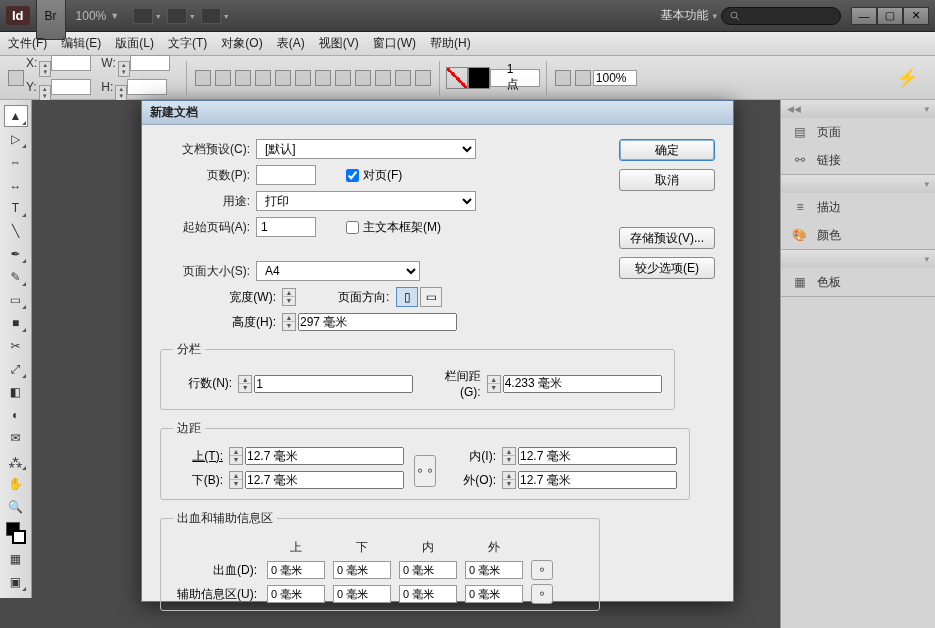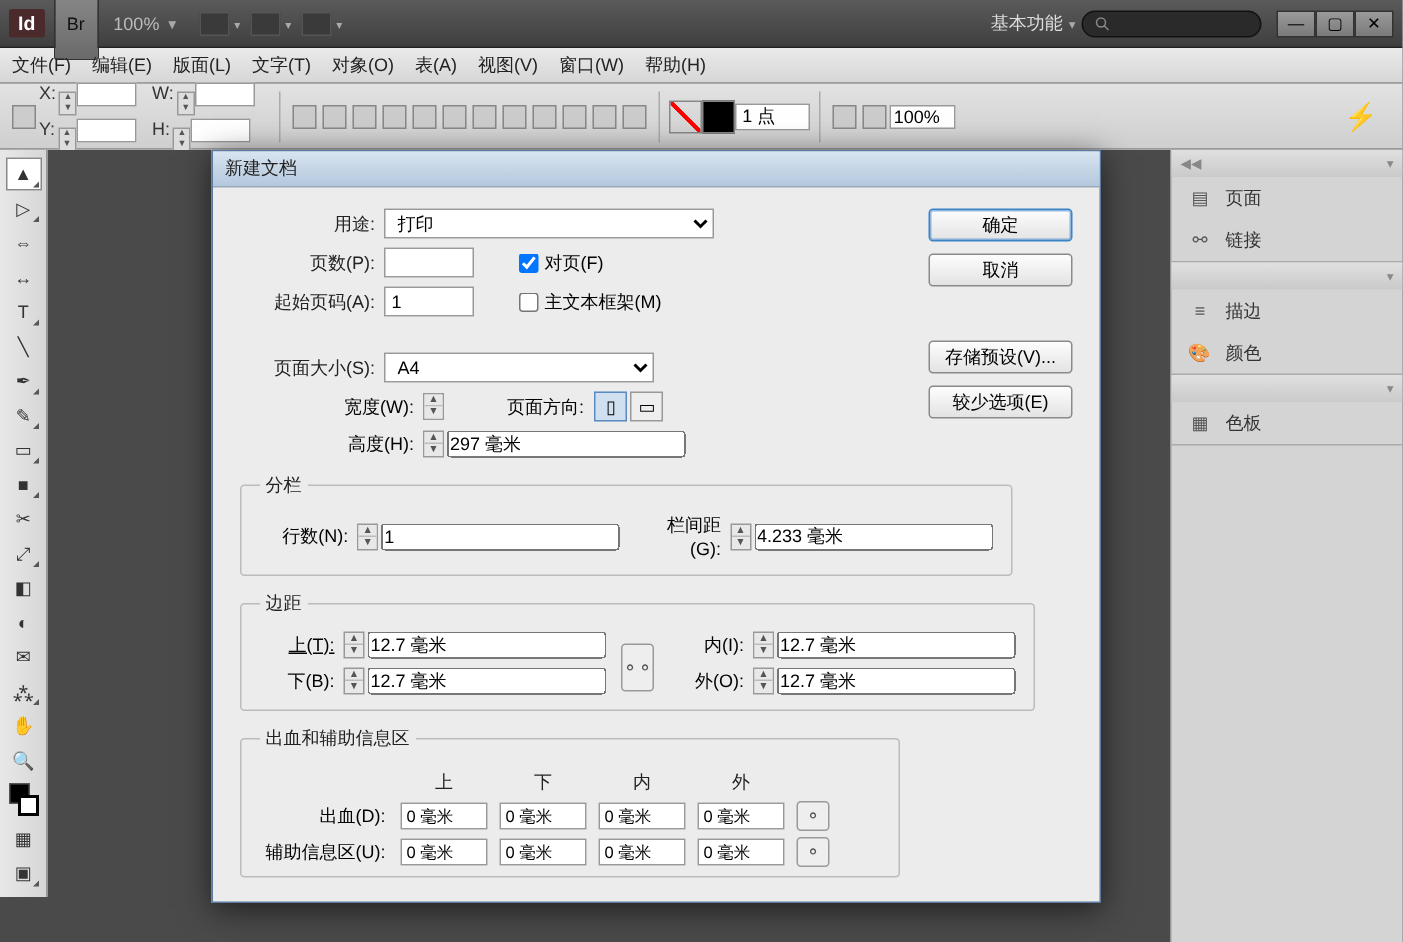--- a/index.html
+++ b/index.html
@@ -28,21 +28,21 @@
 
 .optbar { background:linear-gradient(#e2e2e2,#cfcfcf); height:44px; border-bottom:1px solid #aaa; display:flex; align-items:center; padding:0 6px; position:relative;}
 .optbar .grp{display:inline-flex; align-items:center; margin-right:10px;}
 .optbar .lbl{color:#333; margin-right:2px;}
 .optbar input.num{width:40px; height:16px; border:1px solid #999; background:#fff; font-size:11px; padding:0 2px;}
 .optbar .spinner{width:12px;height:16px;border:1px solid #999;background:#ddd;display:inline-flex;flex-direction:column;}
 .optbar .spinner span{flex:1;font-size:6px;line-height:1;text-align:center;color:#555;}
 .optbar .ico{width:16px;height:16px;background:#ccc;border:1px solid #888;margin:0 2px;display:inline-block;}
 .optbar .swatch-no{width:22px;height:22px;background:#fff;border:1px solid #888;background:linear-gradient(to top right,transparent 45%,red 45%,red 55%,transparent 55%);}
 .optbar .swatch-k{width:22px;height:22px;background:#000;border:1px solid #888;}
-.optbar .opt-input{width:50px;height:18px;border:1px solid #999;background:#fff;padding:0 4px;display:inline-flex;align-items:center;}
+.optbar .opt-input{width:50px;height:18px;border:1px solid #999;background:#fff;padding:0 16px;display:inline-flex;align-items:center;}
 .optbar .pct{width:44px;height:16px;border:1px solid #999;background:#fff;padding:0 2px;display:inline-flex;align-items:center;font-size:11px;}
 .optbar .bolt{font-size:18px;color:#666;margin-left:auto;padding:0 10px;}
 .optbar .vsep{width:1px;height:34px;background:#aaa;margin:0 6px;}
 
 
 .toolbox { position:absolute; left:0; top:100px; width:32px; background:linear-gradient(to right,#e8e8e8,#d6d6d6); border-right:1px solid #999; padding:4px 0; z-index:2;}
 .toolbox .tool { width:24px; height:22px; margin:1px auto; display:flex; align-items:center; justify-content:center; border:1px solid transparent; color:#333; position:relative; cursor:default;}
 .toolbox .tool.sel{background:#fff;border:1px solid #888;}
 .toolbox .tool .corner{position:absolute;right:1px;bottom:1px;width:0;height:0;border-left:4px solid transparent;border-bottom:4px solid #555;}
 .toolbox .swap{display:flex;flex-direction:column;align-items:center;margin:4px 0;}
@@ -57,21 +57,21 @@
 .panel-header .tri-l{margin-right:4px;font-size:9px;}
 .panel-header .tri-r{margin-left:auto;font-size:9px;}
 .panel-row{display:flex;align-items:center;height:28px;padding:0 10px;color:#333;}
 .panel-row .picon{width:18px;height:16px;margin-right:8px;display:inline-flex;align-items:center;justify-content:center;color:#555;}
 
 
 .canvas { position:absolute; left:32px; right:155px; top:100px; bottom:0; background:#4a4a4a;}
 
 
 .dialog { position:absolute; left:141px; top:100px; width:593px; height:502px; background:#ececec; border:1px solid #5a7aa0; box-shadow:0 4px 20px rgba(0,0,0,0.6); z-index:10;}
-.dlg-title { background:linear-gradient(#d8e4f0,#b4c8dd); height:24px; display:flex; align-items:center; padding:0 8px; color:#222; font-size:12px; border-bottom:1px solid #9ab;}
+.dlg-title { background:linear-gradient(#d8e4f0,#b4c8dd); height:24px; display:flex; align-items:center; padding:0 8px; color:#222; font-size:12px; border-bottom:1px solid #9ab;font-weight:bold;}
 .dlg-body { padding:14px 18px 10px 18px; position:relative; height:calc(100% - 24px);}
 .dlg-buttons{position:absolute; right:18px; top:14px; display:flex; flex-direction:column; gap:8px;}
 .dlg-buttons button{width:96px; height:22px; background:linear-gradient(#fdfdfd,#e3e3e3); border:1px solid #8a8a8a; border-radius:3px; cursor:default;}
 .dlg-buttons button.primary{border:1px solid #3a84c6; box-shadow:0 0 0 1px rgba(70,140,210,0.6) inset;}
 
 .form-area{width:440px;}
 .row{display:flex;align-items:center;margin-bottom:6px;}
 .row .label{width:90px;text-align:right;margin-right:6px;color:#222;}
 .row select,.row input[type=text]{height:20px;border:1px solid #999;background:#fff;padding:0 4px;font-size:12px;}
 .row select{width:220px;}
@@ -79,21 +79,21 @@
 .row .check{margin-left:30px;display:flex;align-items:center;}
 .row .check input{margin-right:4px;}
 .spin{display:inline-flex;flex-direction:column;border:1px solid #999;margin-right:2px;}
 .spin span{width:12px;height:8px;font-size:7px;line-height:8px;text-align:center;background:#e8e8e8;color:#555;cursor:default;}
 .spin span:first-child{border-bottom:1px solid #bbb;}
 
 fieldset{border:1px solid #bbb;border-radius:3px;padding:10px 12px 4px;margin-top:10px;}
 fieldset legend{padding:0 4px;color:#222;}
 .subrow{display:flex;align-items:center;margin-bottom:6px;}
 .subrow .label{width:76px;text-align:right;margin-right:6px;}
-.pgsize-row select{width:180px;}
+.pgsize-row select{width:164px;}
 .orient{display:flex;align-items:center;margin-left:40px;}
 .orient .label{margin-right:6px;text-align:center;width:auto;}
 .orient .obtn{width:22px;height:20px;border:1px solid #999;background:#eee;margin:0 1px;display:flex;align-items:center;justify-content:center;}
 .orient .obtn.sel{background:#d0e0f0;border-color:#5a8ac0;}
 .link-btn{grid-row:1 / span 2; width:22px;height:32px;border:1px solid #999;border-radius:3px;background:#eee;display:flex;align-items:center;justify-content:center;font-size:12px;color:#555;}
 
 .bleed{font-size:12px;}
 .bleed table{border-collapse:collapse;}
 .bleed th{font-weight:normal;text-align:center;padding:2px 8px;color:#222;}
 .bleed td{padding:2px 4px;}
@@ -269,30 +269,34 @@
     <div class="dlg-buttons">
       <button class="primary">确定</button>
       <button>取消</button>
       <div style="height:20px;"></div>
       <button>存储预设(V)...</button>
       <button>较少选项(E)</button>
     </div>
 
     <div class="form-area">
       <div class="row">
-        <span class="label">用途:</span>
-        <select><option>打印</option></select>
+        <span class="label">文档预设(C):</span>
+        <select><option>[默认]</option></select>
       </div>
       <div class="row">
         <span class="label">页数(P):</span>
         <input type="text" class="short sel-hl" value="1" style="">
         <span class="check">
             <input type="checkbox" checked="" style="">
             <span>对页(F)</span>
           </span>
+      </div>
+      <div class="row">
+        <span class="label">用途:</span>
+        <select><option>打印</option></select>
       </div>
       <div class="row">
         <span class="label">起始页码(A):</span>
         <input type="text" class="short" value="1" style="">
         <span class="check">
             <input type="checkbox" style="">
             <span>主文本框架(M)</span>
           </span>
       </div>
 

